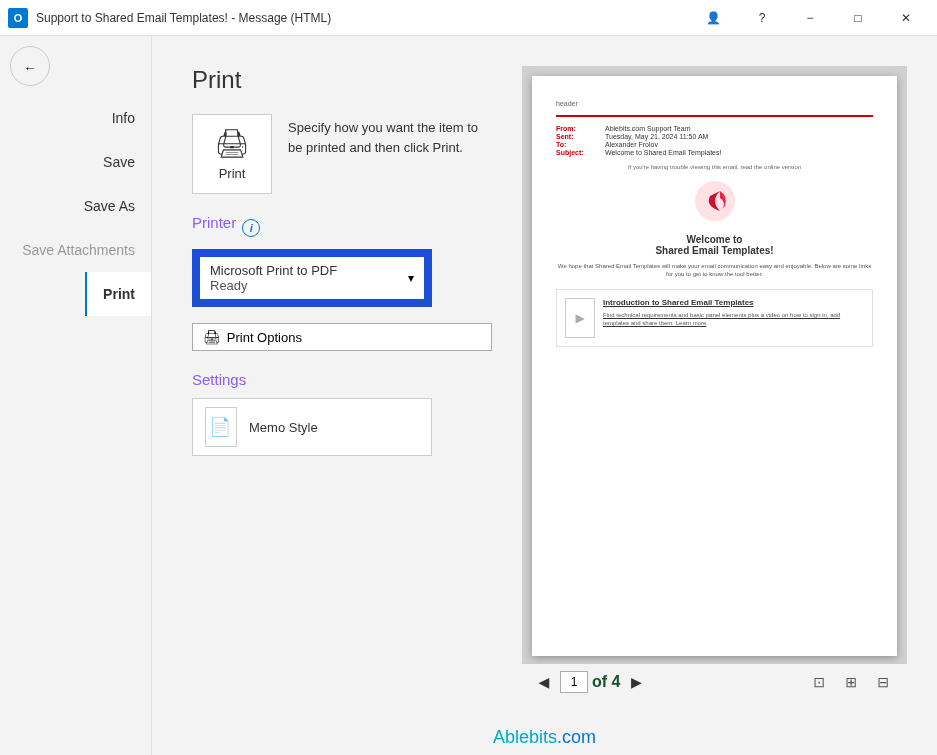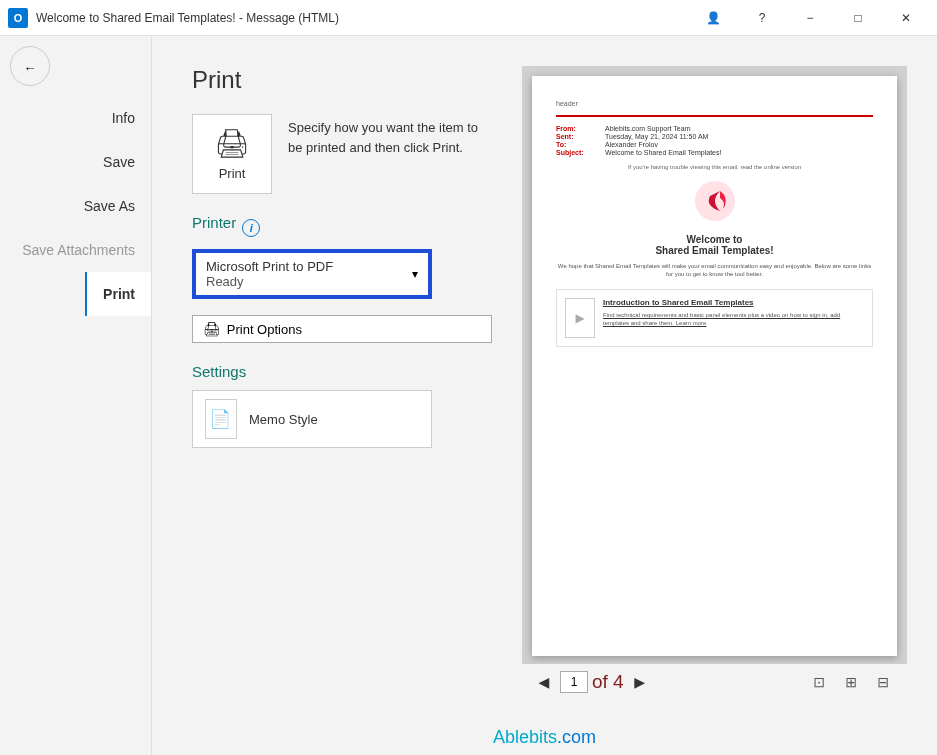--- a/index.html
+++ b/index.html
@@ -152,29 +152,29 @@
 
     .print-description {
       font-size: 13px;
       color: #333;
       line-height: 1.5;
       padding-top: 4px;
     }
 
     .section-label {
       font-size: 15px;
-      color: #0f766e;
+      color: #8b5cf6;
       margin-bottom: 10px;
       font-weight: 400;
     }
 
     .printer-section { margin-bottom: 16px; }
     .printer-select {
       width: 240px;
-      border: 4px solid #1d4ed8;
+      border: 8px solid #1d4ed8;
       background: white;
       padding: 6px 10px;
       display: flex;
       align-items: center;
       justify-content: space-between;
       cursor: pointer;
       font-size: 13px;
     }
     .printer-name { font-size: 13px; color: #333; }
     .printer-status { font-size: 13px; color: #555; }
@@ -323,21 +323,21 @@
       display: flex; align-items: center; gap: 4px;
     }
     .page-nav-btn {
       background: transparent; border: none; cursor: pointer; font-size: 14px; color: #333;
       width: 24px; height: 24px; display: flex; align-items: center; justify-content: center;
     }
     .page-input {
       width: 28px; height: 22px; text-align: center; border: 1px solid #aaa; font-size: 12px;
       background: white;
     }
-    .page-total { font-size: 19px; color: #7f1d1d; }
+    .page-total { font-size: 16px; color: #14532d; font-weight: bold; }
 
     .preview-actions {
       display: flex; gap: 4px;
     }
     .preview-action-btn {
       background: transparent; border: none; cursor: pointer;
       width: 28px; height: 28px; display: flex; align-items: center; justify-content: center;
       font-size: 14px; color: #555;
     }
 
@@ -358,21 +358,21 @@
       color: #0078d4;
     }
   </style>
 </head>
 <body>
 
 <div class="titlebar">
   <div class="titlebar-icon">
     <span>O</span>
   </div>
-  <span class="titlebar-title">Welcome to Shared Email Templates!  -  Message (HTML)</span>
+  <span class="titlebar-title">Support to Shared Email Templates!  -  Message (HTML)</span>
   <div class="titlebar-controls">
     <button class="titlebar-btn">👤</button>
     <button class="titlebar-btn">?</button>
     <button class="titlebar-btn">−</button>
     <button class="titlebar-btn">□</button>
     <button class="titlebar-btn close">✕</button>
   </div>
 </div>
 
 <div class="app-body">

